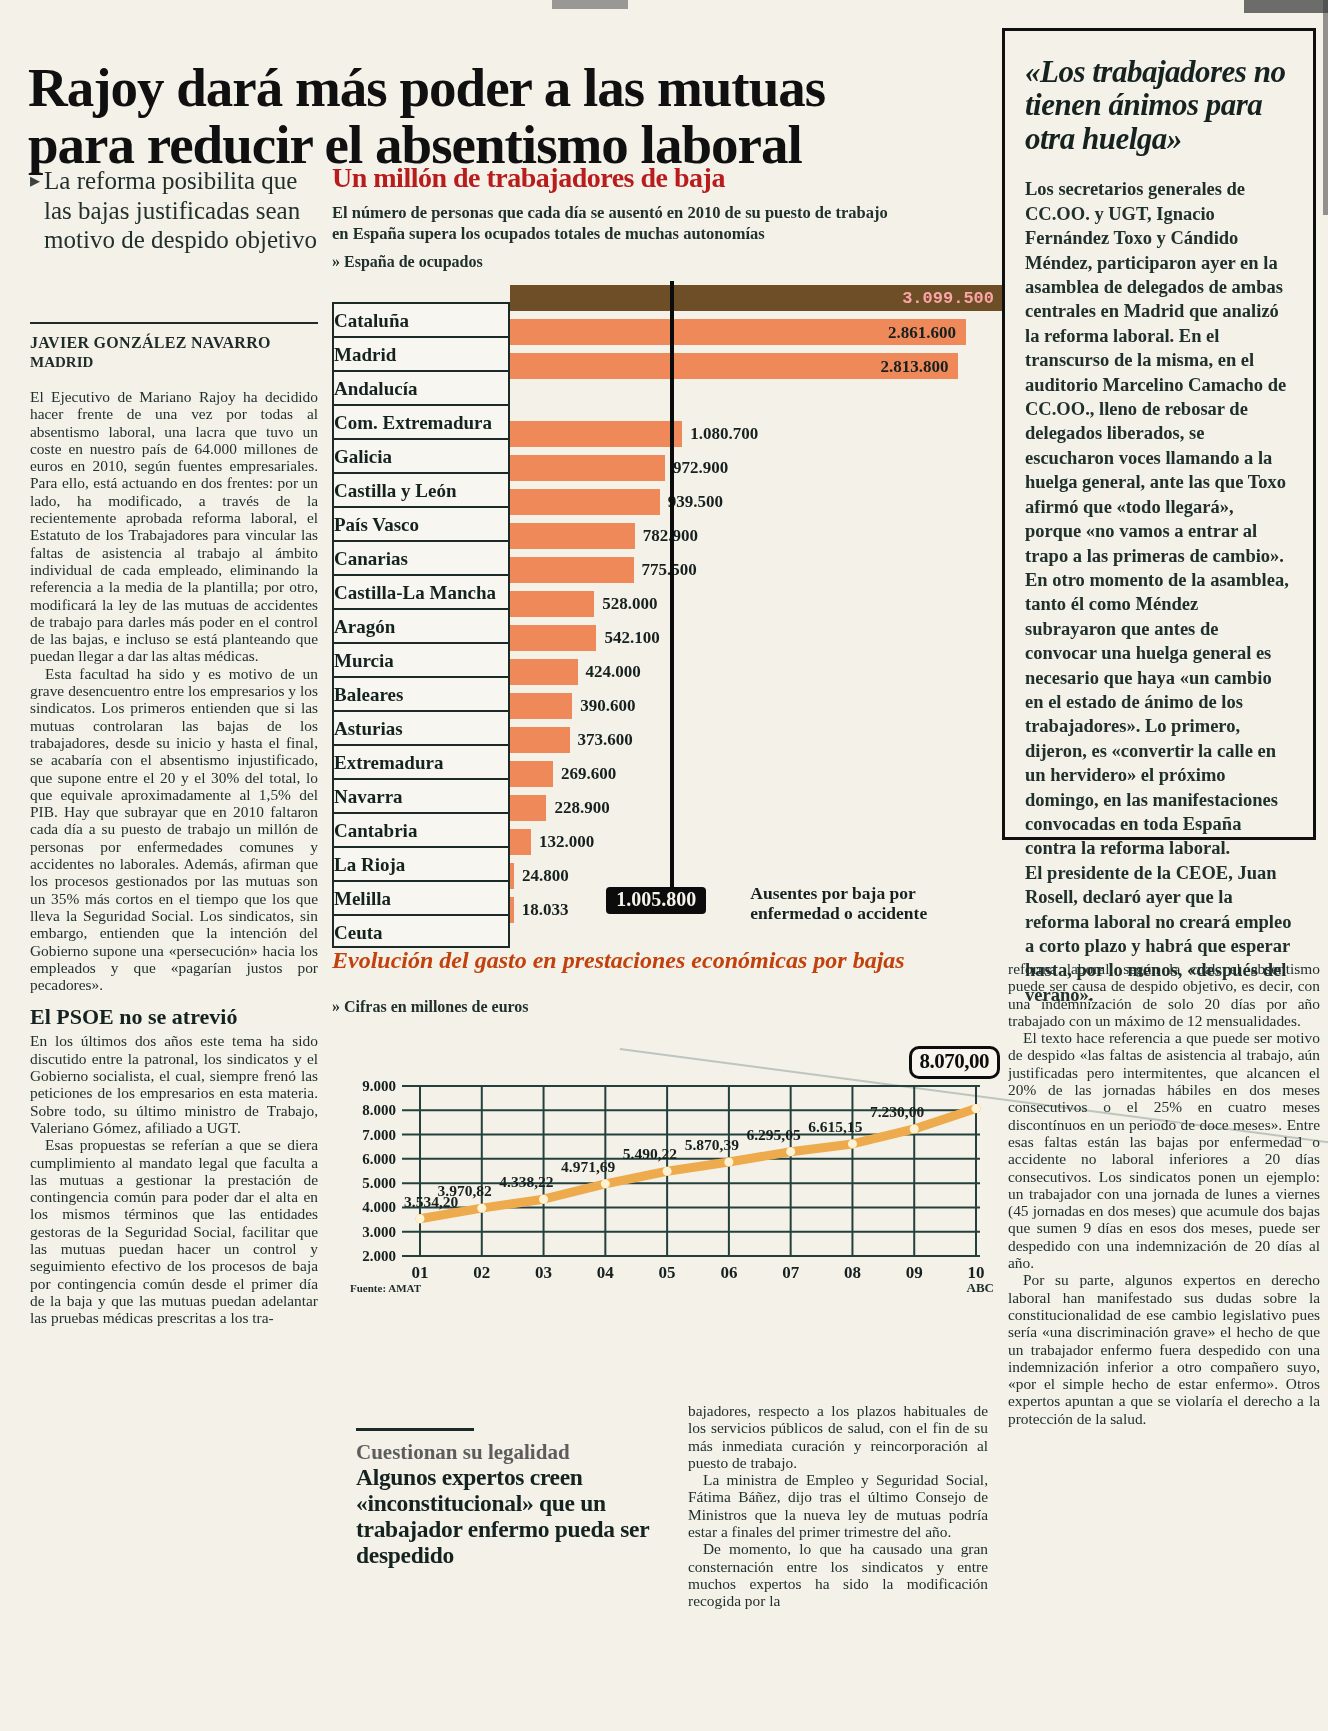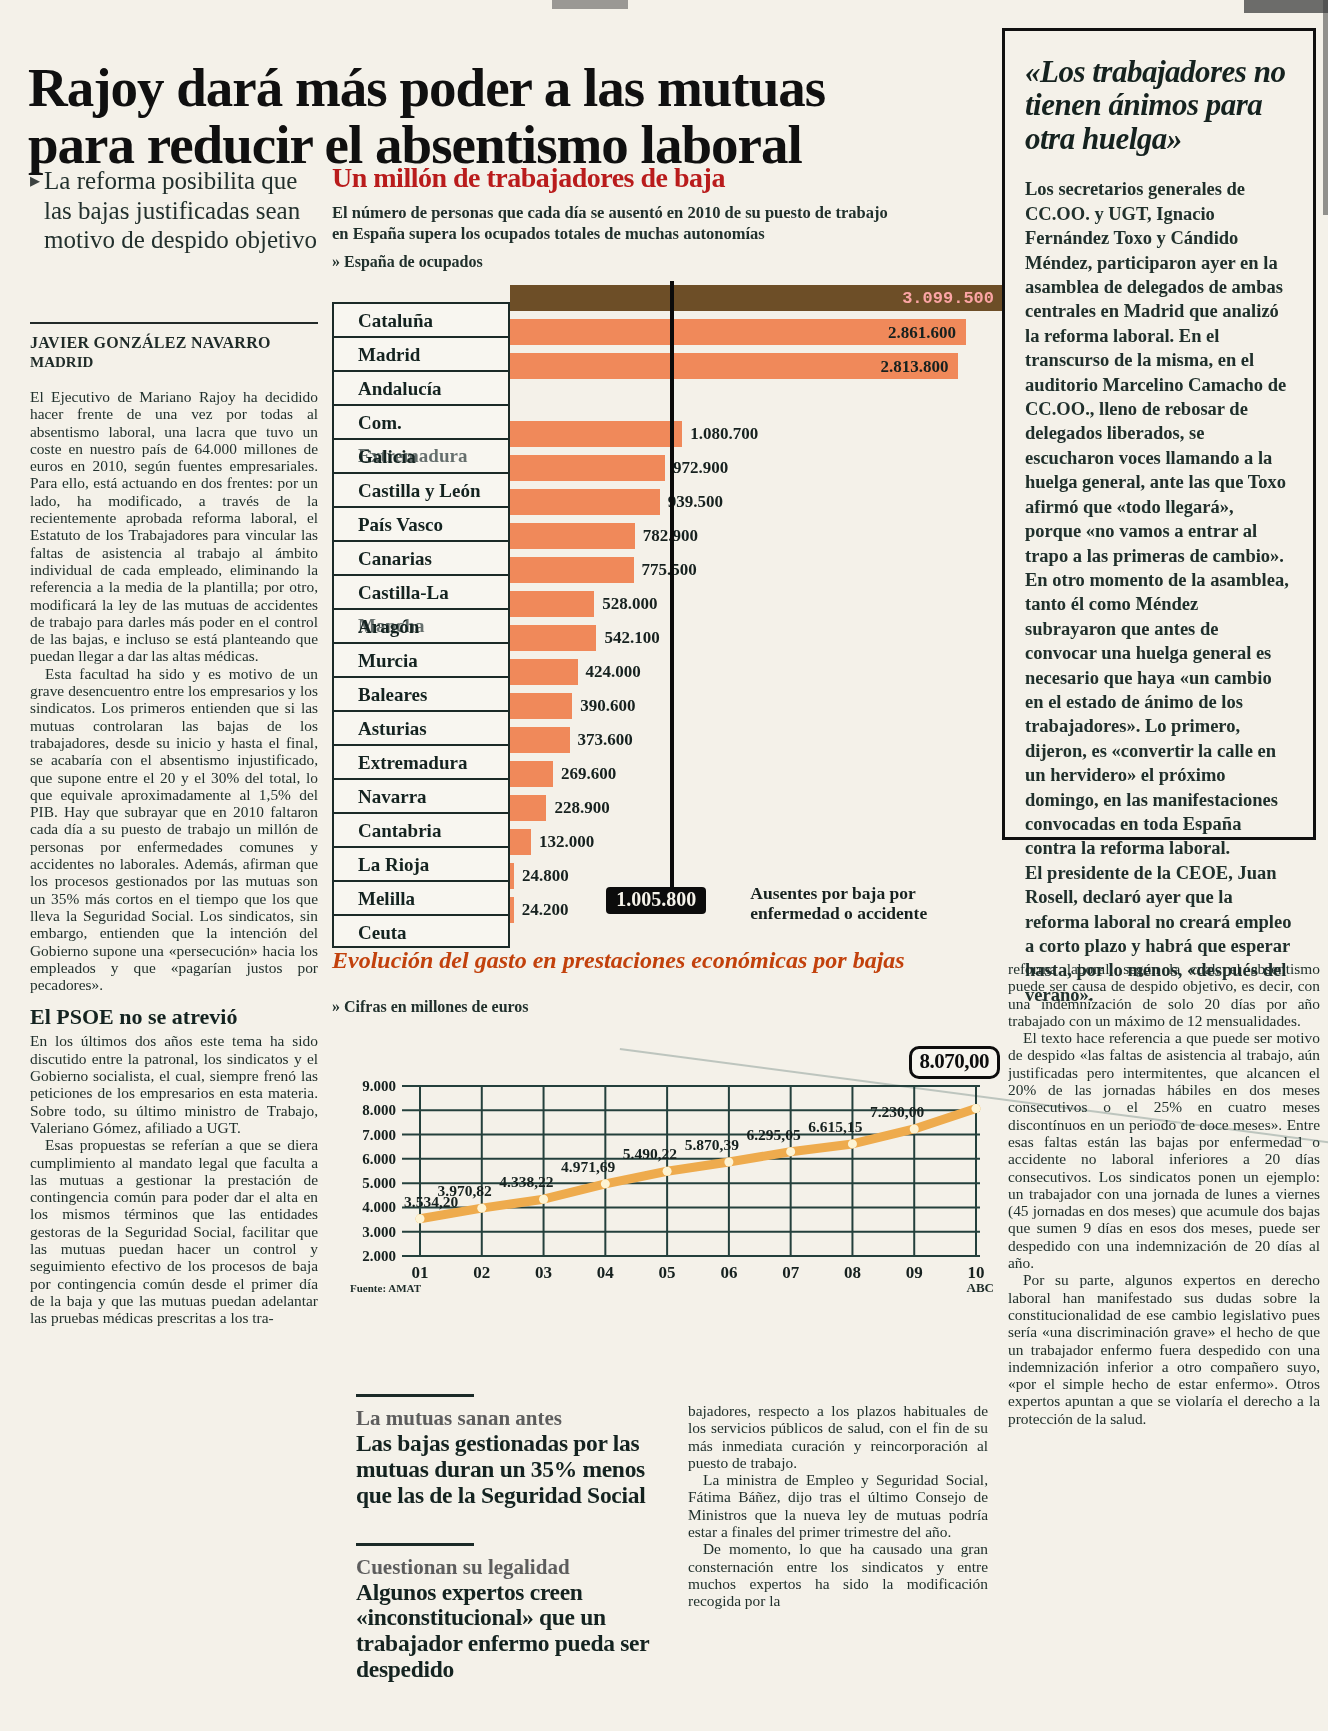--- a/index.html
+++ b/index.html
@@ -53,21 +53,21 @@
   .chart-title{font-size:28px;font-weight:bold;color:#b91c1c;letter-spacing:-.5px;}
   .chart-sub{font-size:16.5px;font-weight:bold;line-height:1.25;margin-top:9px;color:#20302c;width:560px;}
   .chart-unit{font-size:16px;font-weight:bold;margin-top:9px;color:#20302c;}
   
   .bar-wrap{position:relative;margin-top:10px;width:672px;}
   .brow{display:flex;height:34px;align-items:center;}
   .blabel{
     width:178px;box-sizing:border-box;flex:0 0 178px;height:34px;line-height:33px;
     font-weight:bold;font-size:19px;color:#142320;
     border:0 solid #1b2a27;border-top-width:2px;border-left-width:2px;border-right-width:2px;
-    padding-left:24px;background:rgba(255,255,255,.35);margin-top:42px;
+    padding-left:0;background:rgba(255,255,255,.35);margin-top:42px;
   }
   .brow:last-child .blabel{border-bottom-width:2px;}
   .barea{flex:1;position:relative;height:34px;}
   .bar{
     position:absolute;left:0;top:4px;height:26px;background:#f0895a;min-width:4px;
   }
   .bar.dark{background:#6d4e27;}
   .bval{font-weight:bold;font-size:17px;color:#16211f;white-space:nowrap;}
   .bval.outside{position:absolute;top:7px;}
   .bval.inside{position:absolute;right:10px;top:1px;line-height:26px;}
@@ -263,21 +263,21 @@
             <div class="blabel">Melilla</div>
             <div class="barea">
               <div class="bar" style="width: 0.800129%;"></div>
               <span class="bval outside" style="left: calc(0.800129% + 8px);">24.800</span>
             </div>
           </div>
           <div class="brow">
             <div class="blabel">Ceuta</div>
             <div class="barea">
               <div class="bar" style="width: 0.780771%;"></div>
-              <span class="bval outside" style="left: calc(0.780771% + 8px);">24.200</span>
+              <span class="bval outside" style="left: calc(0.780771% + 8px);">18.033</span>
             </div>
           </div>
         </div>
       <div class="marker-line" id="marker-line" style="left: 338.305px; height: 618px;"></div>
       <div class="marker-badge" id="marker-badge" style="left: 274.305px; top: 606px;">1.005.800</div>
       <div class="marker-caption" id="marker-caption" style="left: 418.305px; top: 602px;">Ausentes por baja por enfermedad o accidente</div>
     </div>
 
     <div class="chart-title2">Evolución del gasto en prestaciones económicas por bajas</div>
     <div class="chart-unit2">» Cifras en millones de euros</div>
@@ -349,25 +349,20 @@
 
   <div class="quote-box">
     <div class="quote-title">«Los trabajadores no tienen ánimos para otra huelga»</div>
     <div class="quote-body">
       <p>Los secretarios generales de CC.OO. y UGT, Ignacio Fernández Toxo y Cándido Méndez, participaron ayer en la asamblea de delegados de ambas centrales en Madrid que analizó la reforma laboral. En el transcurso de la misma, en el auditorio Marcelino Camacho de CC.OO., lleno de rebosar de delegados liberados, se escucharon voces llamando a la huelga general, ante las que Toxo afirmó que «todo llegará», porque «no vamos a entrar al trapo a las primeras de cambio». En otro momento de la asamblea, tanto él como Méndez subrayaron que antes de convocar una huelga general es necesario que haya «un cambio en el estado de ánimo de los trabajadores». Lo primero, dijeron, es «convertir la calle en un hervidero» el próximo domingo, en las manifestaciones convocadas en toda España contra la reforma laboral.</p>
       <p>El presidente de la CEOE, Juan Rosell, declaró ayer que la reforma laboral no creará empleo a corto plazo y habrá que esperar hasta, por lo menos, «después del verano».</p>
     </div>
   </div>
 
   <div class="bottom-heads">
-    <div>
-      <div class="kicker-rule"></div>
-      <div class="kicker">La mutuas sanan antes</div>
-      <div class="bhead">Las bajas gestionadas por las mutuas duran un 35% menos que las de la Seguridad Social</div>
-    </div>
     <div class="bblock2">
       <div class="kicker-rule"></div>
       <div class="kicker">Cuestionan su legalidad</div>
       <div class="bhead">Algunos expertos creen «inconstitucional» que un trabajador enfermo pueda ser despedido</div>
     </div>
   </div>
 
   <div class="bodycol col-mid2">
     <p>bajadores, respecto a los plazos habituales de los servicios públicos de salud, con el fin de su más inmediata curación y reincorporación al puesto de trabajo.</p>
     <p class="indent">La ministra de Empleo y Seguridad Social, Fátima Báñez, dijo tras el último Consejo de Ministros que la nueva ley de mutuas podría estar a finales del primer trimestre del año.</p>

